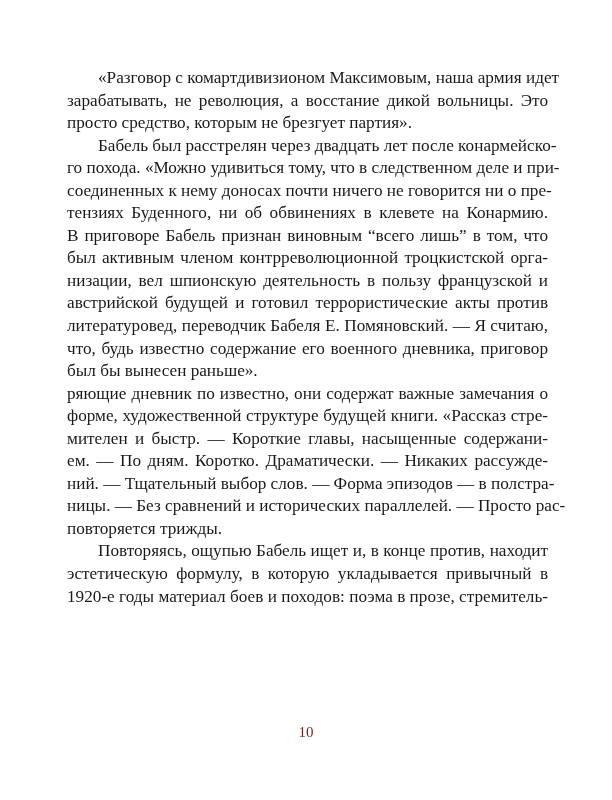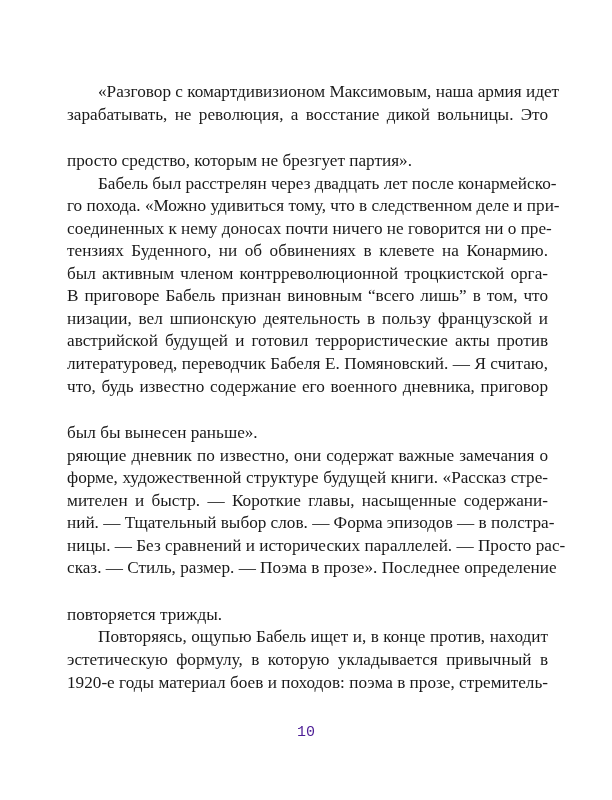--- a/index.html
+++ b/index.html
@@ -1,79 +1,79 @@
 <!DOCTYPE html>
 <html><head>
 <meta charset="utf-8">
 <style>
   html, body { margin: 0; padding: 0; background: #ffffff; }
   body { width: 612px; height: 800px; position: relative; overflow: hidden; }
   .page {
     position: absolute;
     left: 67px;
-    top: 81px;
+    top: 67px;
     width: 481px;
     font-family: "Liberation Serif", "DejaVu Serif", serif;
     font-size: 17.2px;
     line-height: 22.56px;
     color: #1a1a1a;
   }
   .line {
     display: block;
     white-space: nowrap;
     text-align: justify;
     text-align-last: justify;
     height: 22.56px;
     overflow: visible;
   }
   .line.indent { padding-left: 31px; }
-  .line.last { text-align-last: left; margin-top: 24px; }
+  .line.last { text-align-last: left; }
   .page-number {
     position: absolute;
     top: 724px;
     left: 0;
     width: 612px;
     text-align: center;
-    font-family: Liberation Mono, monospace;
+    font-family: Liberation Serif, serif;
     font-size: 15px;
-    color: #4c1d95;
+    color: #7f1d1d;
   }
 </style>
 </head>
 <body>
 
 <div class="page">
 
   <div>
     <span class="line indent">«Разговор с комартдивизионом Максимовым, наша армия идет</span>
     <span class="line">зарабатывать, не революция, а восстание дикой вольницы. Это</span>
     <span class="line last">просто средство, которым не брезгует партия».</span>
   </div>
 
   <div>
     <span class="line indent">Бабель был расстрелян через двадцать лет после конармейско-</span>
     <span class="line">го похода. «Можно удивиться тому, что в следственном деле и при-</span>
     <span class="line">соединенных к нему доносах почти ничего не говорится ни о пре-</span>
     <span class="line">тензиях Буденного, ни об обвинениях в клевете на Конармию.</span>
+    <span class="line">В приговоре Бабель признан виновным “всего лишь” в том, что</span>
     <span class="line">был активным членом контрреволюционной троцкистской орга-</span>
-    <span class="line">В приговоре Бабель признан виновным “всего лишь” в том, что</span>
     <span class="line">низации, вел шпионскую деятельность в пользу французской и</span>
     <span class="line">австрийской будущей и готовил террористические акты против</span>
     <span class="line">литературовед, переводчик Бабеля Е. Помяновский. — Я считаю,</span>
     <span class="line">что, будь известно содержание его военного дневника, приговор</span>
     <span class="line last">был бы вынесен раньше».</span>
   </div>
 
   <div>
     <span class="line">ряющие дневник по известно, они содержат важные замечания о</span>
     <span class="line">форме, художественной структуре будущей книги. «Рассказ стре-</span>
     <span class="line">мителен и быстр. — Короткие главы, насыщенные содержани-</span>
+    <span class="line">ем. — По дням. Коротко. Драматически. — Никаких рассужде-</span>
     <span class="line">ний. — Тщательный выбор слов. — Форма эпизодов — в полстра-</span>
     <span class="line">ницы. — Без сравнений и исторических параллелей. — Просто рас-</span>
-    <span class="line">сказ. — Стиль, размер. — Поэма в прозе». Последнее определение</span>
     <span class="line last">повторяется трижды.</span>
   </div>
 
   <div>
     <span class="line indent">Повторяясь, ощупью Бабель ищет и, в конце против, находит</span>
     <span class="line">эстетическую формулу, в которую укладывается привычный в</span>
     <span class="line">1920-е годы материал боев и походов: поэма в прозе, стремитель-</span>
   </div>
 </div>
 

